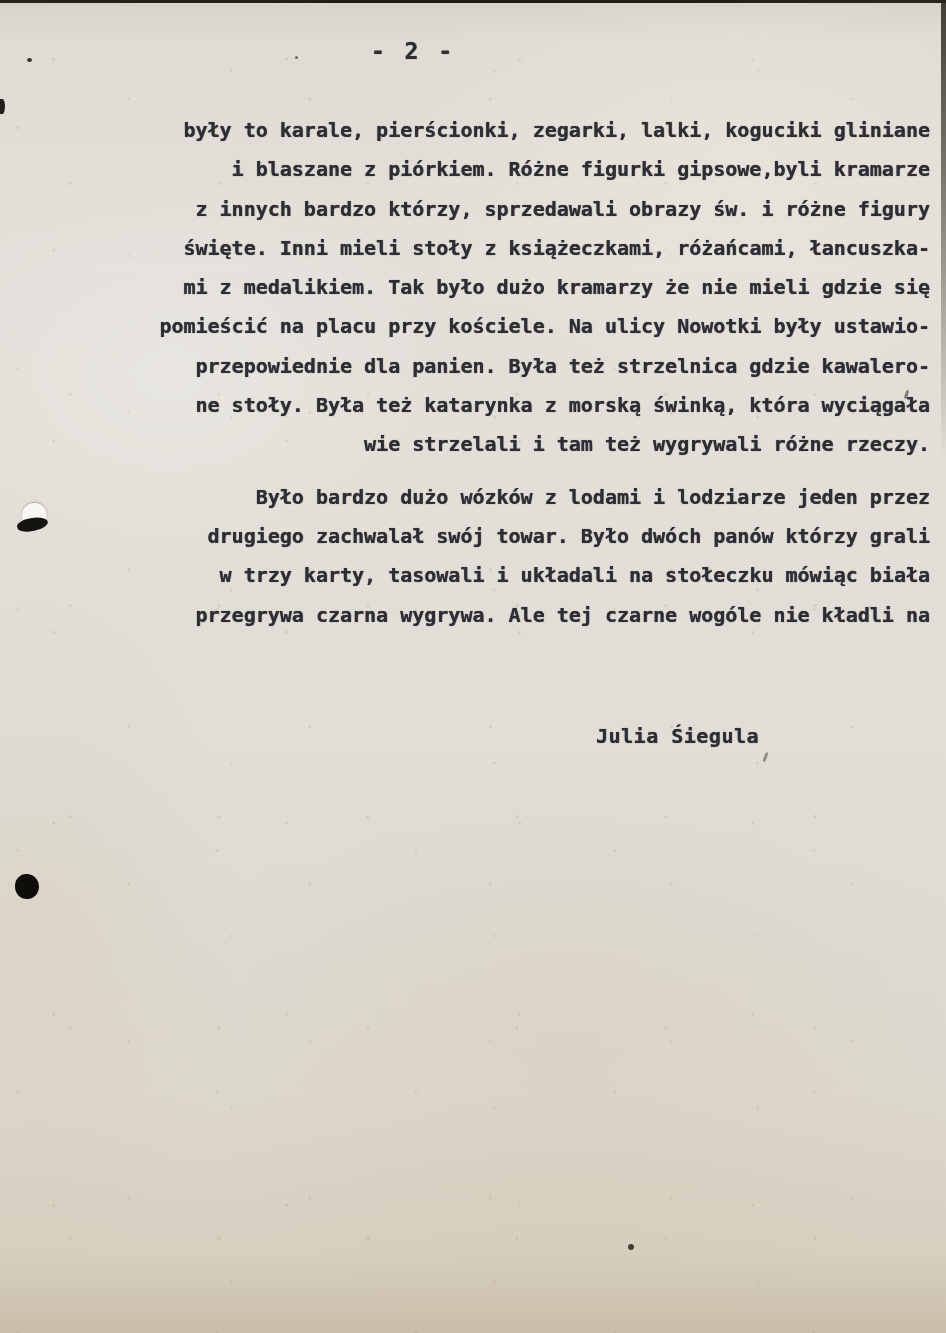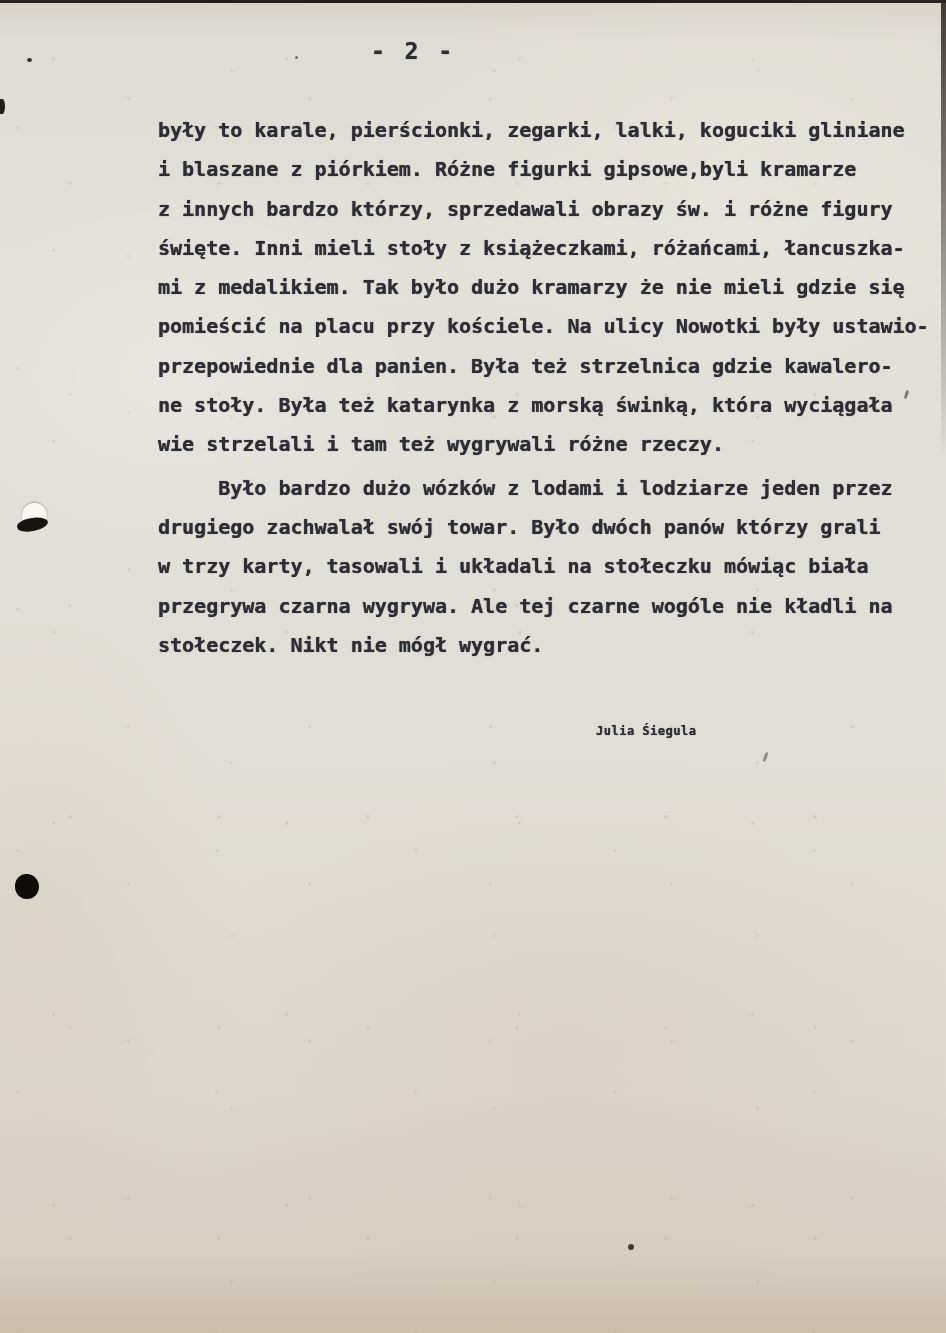--- a/index.html
+++ b/index.html
@@ -30,35 +30,36 @@
     background: linear-gradient(90deg, #262220, #1d1a18 55%, #2a2522);
   }
   .scan-edge-right {
     position: absolute; right: 0; top: 0; width: 5px; height: 460px;
     background: linear-gradient(180deg, rgba(40,34,28,0.85) 0%, rgba(40,34,28,0.55) 40%, rgba(40,34,28,0.0) 100%);
   }
   .ink {
     color: #2e2d33;
     text-shadow: 0 0 1px rgba(46,45,55,0.75), 0.4px 0.4px 0.6px rgba(46,45,55,0.35);
     font-weight: bold;
+    text-align: right;
   }
   .page-number {
     position: absolute; left: 358px; top: 38px; width: 110px;
     font-size: 23px; letter-spacing: 3px; text-align: center;
     white-space: pre;
   }
   .typed-body {
     position: absolute; left: 158px; top: 111px; width: 772px;
     font-size: 20px; line-height: 39.3px;
   }
   .typed-line { white-space: pre; height: 39.3px; }
-  .para-start { margin-top: 4px; }
+  .para-start { margin-top: 13px; }
   .signature {
     position: absolute; left: 596px; top: 724px;
-    font-size: 12px; letter-spacing: 0.5px; white-space: pre;
+    font-size: 20px; letter-spacing: 0.5px; white-space: pre;
   }
   
   .hole-top {
     position: absolute; left: 22px; top: 503px; width: 25px; height: 25px;
     border-radius: 50%;
     background: radial-gradient(circle at 45% 40%, #f8f7f4 55%, #d9d5cc 100%);
     box-shadow: 0 -1px 2px rgba(120,110,95,0.5);
   }
   .hole-top-shadow {
     position: absolute; left: 17px; top: 518px; width: 31px; height: 13px;
@@ -96,21 +97,20 @@
   <div class="typed-line">święte. Inni mieli stoły z książeczkami, różańcami, łancuszka-</div>
   <div class="typed-line">mi z medalikiem. Tak było dużo kramarzy że nie mieli gdzie się</div>
   <div class="typed-line">pomieścić na placu przy kościele. Na ulicy Nowotki były ustawio-</div>
   <div class="typed-line">przepowiednie dla panien. Była też strzelnica gdzie kawalero-</div>
   <div class="typed-line">ne stoły. Była też katarynka z morską świnką, która wyciągała</div>
   <div class="typed-line">wie strzelali i tam też wygrywali różne rzeczy.</div>
   <div class="typed-line para-start">     Było bardzo dużo wózków z lodami i lodziarze jeden przez</div>
   <div class="typed-line">drugiego zachwalał swój towar. Było dwóch panów którzy grali</div>
   <div class="typed-line">w trzy karty, tasowali i układali na stołeczku mówiąc biała</div>
   <div class="typed-line">przegrywa czarna wygrywa. Ale tej czarne wogóle nie kładli na</div>
-  <div class="typed-line">stołeczek. Nikt nie mógł wygrać.</div>
 </div>
 
 <div class="signature ink">Julia Śiegula</div>
 
 <div class="hole-top"></div>
 <div class="hole-top-shadow"></div>
 <div class="hole-bottom"></div>
 
 <div class="speck speck-a"></div>
 <div class="speck speck-b"></div>

